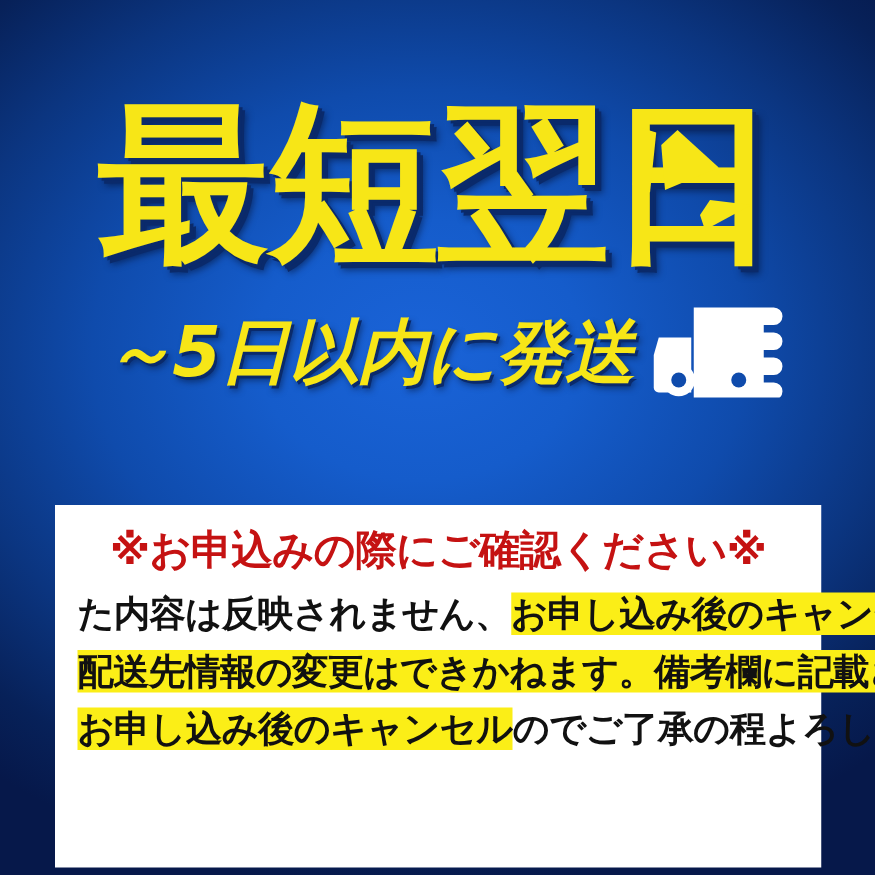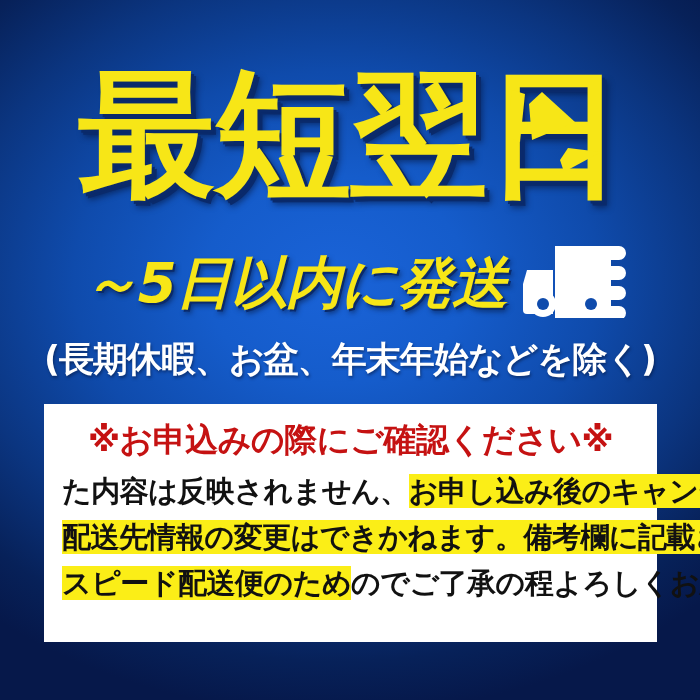--- a/index.html
+++ b/index.html
@@ -23,21 +23,21 @@
         #0f4bac 48%,
         #0b3580 70%,
         #072159 88%,
         #06184a 100%);
   }
 
   
   .headline-wrap {
     position: absolute;
     left: 0;
-    top: 60px;
+    top: 72px;
     width: 696px;
     height: 160px;
   }
 
   .headline {
     position: absolute;
     left: 0;
     top: 0;
     width: 700px;
     text-align: center;
@@ -113,21 +113,21 @@
     white-space: nowrap;
     text-shadow: 1px 2px 3px rgba(3,15,45,0.5);
   }
 
   
   .card {
     position: absolute;
     left: 44px;
     top: 404px;
     width: 613px;
-    height: 238px;
+    height: 290px;
     background: #ffffff;
     box-sizing: border-box;
     padding: 10px 18px 0 18px;
   }
 
   .card-heading {
     text-align: center;
     color: #c51212;
     font-size: 33px;
     line-height: 52px;
@@ -183,24 +183,23 @@
         <circle cx="22" cy="60" r="13"></circle>
         <circle cx="70" cy="60" r="13"></circle>
       </g>
       <g fill="#0f4bac">
         <circle cx="22" cy="60" r="6"></circle>
         <circle cx="70" cy="60" r="6"></circle>
       </g>
     </svg>
   </div>
 
-  <div class="noteline">(長期休暇、お盆、年末年始などを除く)</div>
 
   <div class="card">
     <div class="card-heading">※お申込みの際にご確認ください※</div>
     <div class="card-body">
         <div class="line"><span>た内容は反映されません、</span><span class="hl">お申し込み後のキャンセル・</span></div>
         <div class="line"><span class="hl">配送先情報の変更はできかねます。備考欄に記載され</span></div>
-        <div class="line"><span class="hl">スピード配送便のため</span><span>のでご了承の程よろしくお願</span></div>
+        <div class="line"><span class="hl">お申し込み後のキャンセル</span><span>のでご了承の程よろしくお願</span></div>
       </div>
   </div>
 
 </div>
 
 </body></html>

